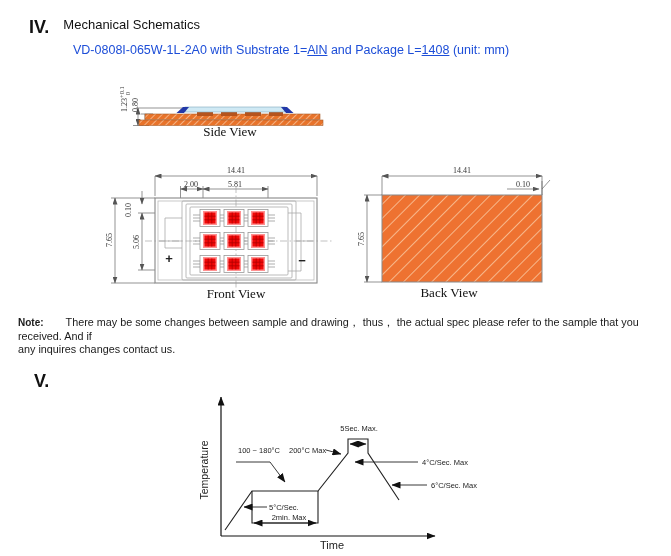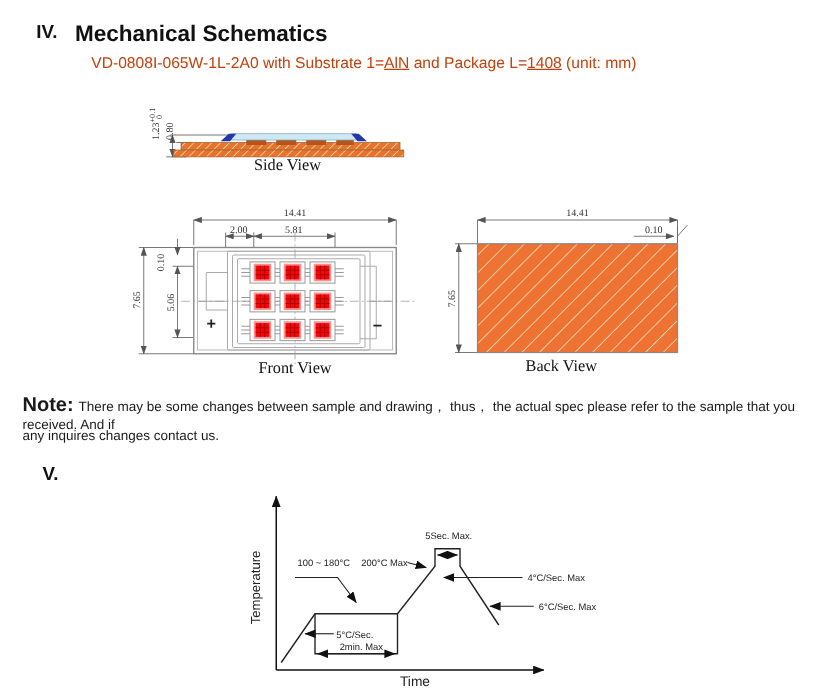--- a/index.html
+++ b/index.html
@@ -1,24 +1,24 @@
 <!DOCTYPE html>
 <html><head>
 <meta charset="utf-8">
 <style>
   html,body{margin:0;padding:0;background:#fff;}
   .page{position:relative;width:671px;height:556px;background:#ffffff;overflow:hidden;
         font-family:"Liberation Sans",sans-serif;color:#111;}
   .abs{position:absolute;}
-  .h-num{font-weight:bold;font-size:15px;}
-  .h-title{font-weight:bold;font-size:18px;}
-  .subtitle{font-size:12.5px;color:#c2410c;}
+  .h-num{font-weight:bold;font-size:18px;}
+  .h-title{font-weight:normal;font-size:13px;}
+  .subtitle{font-size:12.5px;color:#1d4ed8;}
   .subtitle .u{text-decoration:underline;}
   .note-line{font-size:10.8px;color:#1a1a1a;}
-  .note-label{font-weight:bold;font-size:16px;margin-right:4px;}
+  .note-label{font-weight:bold;font-size:10px;margin-right:22px;}
   svg{display:block;}
   svg text{fill:#222;}
   .dimtxt{font-family:"Liberation Serif",serif;font-size:8px;fill:#333;}
   .dimtxt-s{font-family:"Liberation Serif",serif;font-size:6.5px;fill:#333;}
   .viewlbl{font-family:"Liberation Serif",serif;font-size:13px;fill:#111;}
   .curvetxt{font-family:"Liberation Sans",sans-serif;font-size:7.5px;fill:#222;}
   .axlbl{font-family:"Liberation Sans",sans-serif;font-size:10.5px;fill:#222;}
   .pol{font-family:"Liberation Sans",sans-serif;font-size:13px;font-weight:bold;}
 </style>
 </head>

